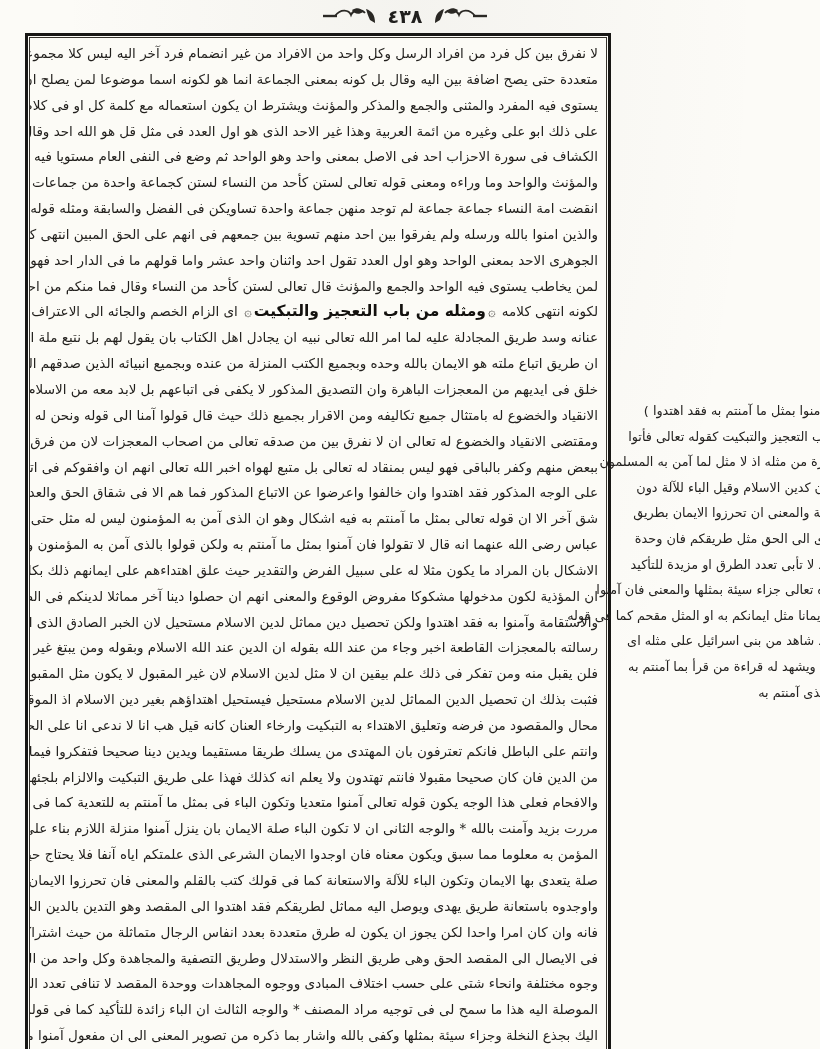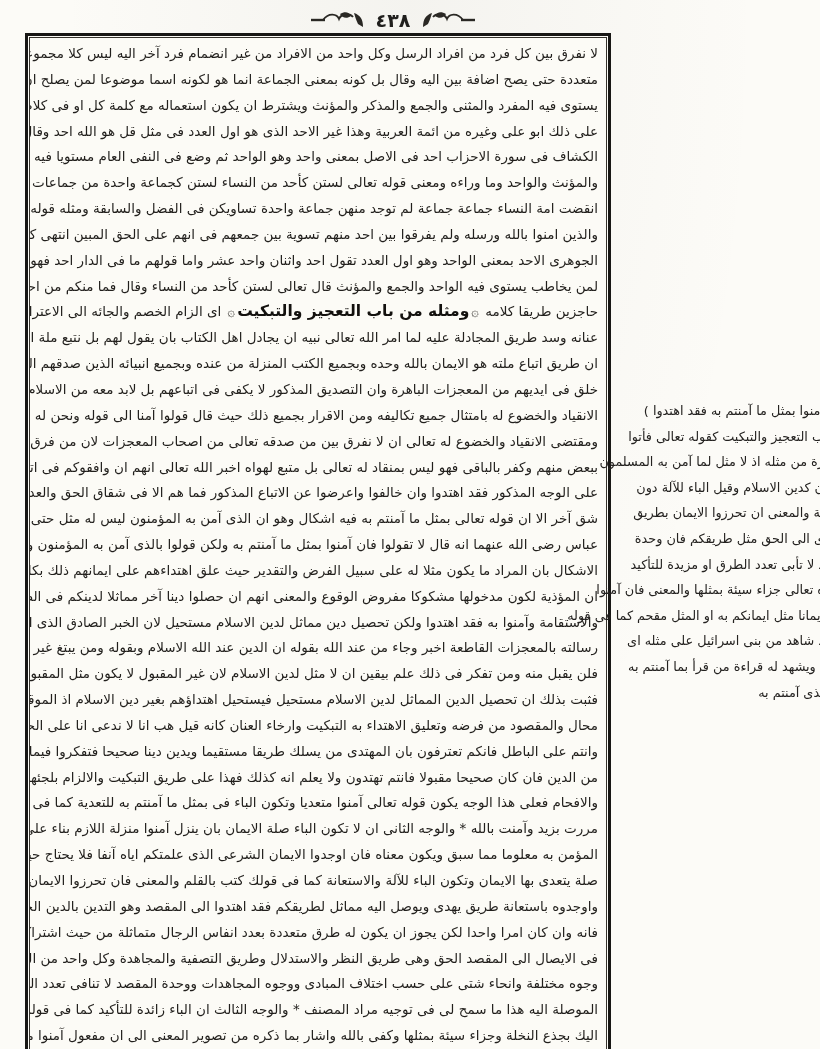--- a/index.html
+++ b/index.html
@@ -13,23 +13,23 @@
   #page {
     position: relative;
     width: 820px; height: 1049px;
     background:
       radial-gradient(ellipse at 50% 0%, rgba(120,120,110,0.06), transparent 60%),
       #fcfbf7;
   }
   
   .header {
     position: absolute;
-    left: 288px; top: 2px;
+    left: 300px; top: 2px;
     width: 210px; height: 28px;
-    display: flex; align-items: flex-end; justify-content: center;
+    display: flex; align-items: center; justify-content: center;
     gap: 6px;
   }
   .pagenum {
     font-size: 19px;
     font-weight: bold;
     letter-spacing: 2px;
     color: #201f1d;
     line-height: 1;
     padding: 0 2px;
   }
@@ -119,21 +119,21 @@
         <div class="tline">لا نفرق بين كل فرد من افراد الرسل وكل واحد من الافراد من غير انضمام فرد آخر اليه ليس كلا مجموعيا وجماعة</div>
         <div class="tline">متعددة حتى يصح اضافة بين اليه وقال بل كونه بمعنى الجماعة انما هو لكونه اسما موضوعا لمن يصلح ان يخاطب</div>
         <div class="tline">يستوى فيه المفرد والمثنى والجمع والمذكر والمؤنث ويشترط ان يكون استعماله مع كلمة كل او فى كلام غير موجب نص</div>
         <div class="tline">على ذلك ابو على وغيره من ائمة العربية وهذا غير الاحد الذى هو اول العدد فى مثل قل هو الله احد وقال صاحب</div>
         <div class="tline">الكشاف فى سورة الاحزاب احد فى الاصل بمعنى واحد وهو الواحد ثم وضع فى النفى العام مستويا فيه المذكر</div>
         <div class="tline">والمؤنث والواحد وما وراءه ومعنى قوله تعالى لستن كأحد من النساء لستن كجماعة واحدة من جماعات النساء اى اذا</div>
         <div class="tline">انقضت امة النساء جماعة جماعة لم توجد منهن جماعة واحدة تساويكن فى الفضل والسابقة ومثله قوله عز وجل</div>
         <div class="tline">والذين امنوا بالله ورسله ولم يفرقوا بين احد منهم تسوية بين جمعهم فى انهم على الحق المبين انتهى كلامه وقال</div>
         <div class="tline">الجوهرى الاحد بمعنى الواحد وهو اول العدد تقول احد واثنان واحد عشر واما قولهم ما فى الدار احد فهو اسم</div>
         <div class="tline">لمن يخاطب يستوى فيه الواحد والجمع والمؤنث قال تعالى لستن كأحد من النساء وقال فما منكم من احد عنه</div>
-        <div class="tline"><span>حاجزين طريقا كلامه </span><span class="orn">۞</span><span class="bold-word">ومثله من باب التعجيز والتبكيت</span><span class="orn">۞</span><span> اى الزام الخصم والجائه الى الاعتراف بالحق بارخاء</span></div>
+        <div class="tline"><span>لكونه انتهى كلامه </span><span class="orn">۞</span><span class="bold-word">ومثله من باب التعجيز والتبكيت</span><span class="orn">۞</span><span> اى الزام الخصم والجائه الى الاعتراف بالحق بارخاء</span></div>
         <div class="tline">عنانه وسد طريق المجادلة عليه لما امر الله تعالى نبيه ان يجادل اهل الكتاب بان يقول لهم بل نتبع ملة ابراهيم ثم يبين</div>
         <div class="tline">ان طريق اتباع ملته هو الايمان بالله وحده وبجميع الكتب المنزلة من عنده وبجميع انبيائه الذين صدقهم الله تعالى بما</div>
         <div class="tline">خلق فى ايديهم من المعجزات الباهرة وان التصديق المذكور لا يكفى فى اتباعهم بل لابد معه من الاسلام لله اى</div>
         <div class="tline">الانقياد والخضوع له بامتثال جميع تكاليفه ومن الاقرار بجميع ذلك حيث قال قولوا آمنا الى قوله ونحن له مسلمون</div>
         <div class="tline">ومقتضى الانقياد والخضوع له تعالى ان لا نفرق بين من صدقه تعالى من اصحاب المعجزات لان من فرق بينهم بان آمن</div>
         <div class="tline">ببعض منهم وكفر بالباقى فهو ليس بمنقاد له تعالى بل متبع لهواه اخبر الله تعالى انهم ان وافقوكم فى اتباع ملة ابراهيم</div>
         <div class="tline">على الوجه المذكور فقد اهتدوا وان خالفوا واعرضوا عن الاتباع المذكور فما هم الا فى شقاق الحق والعدول عنه الى</div>
         <div class="tline">شق آخر الا ان قوله تعالى بمثل ما آمنتم به فيه اشكال وهو ان الذى آمن به المؤمنون ليس له مثل حتى روى عن ابن</div>
         <div class="tline">عباس رضى الله عنهما انه قال لا تقولوا فان آمنوا بمثل ما آمنتم به ولكن قولوا بالذى آمن به المؤمنون ويندفع</div>
         <div class="tline">الاشكال بان المراد ما يكون مثلا له على سبيل الفرض والتقدير حيث علق اهتداءهم على ايمانهم ذلك بكلمة</div>

